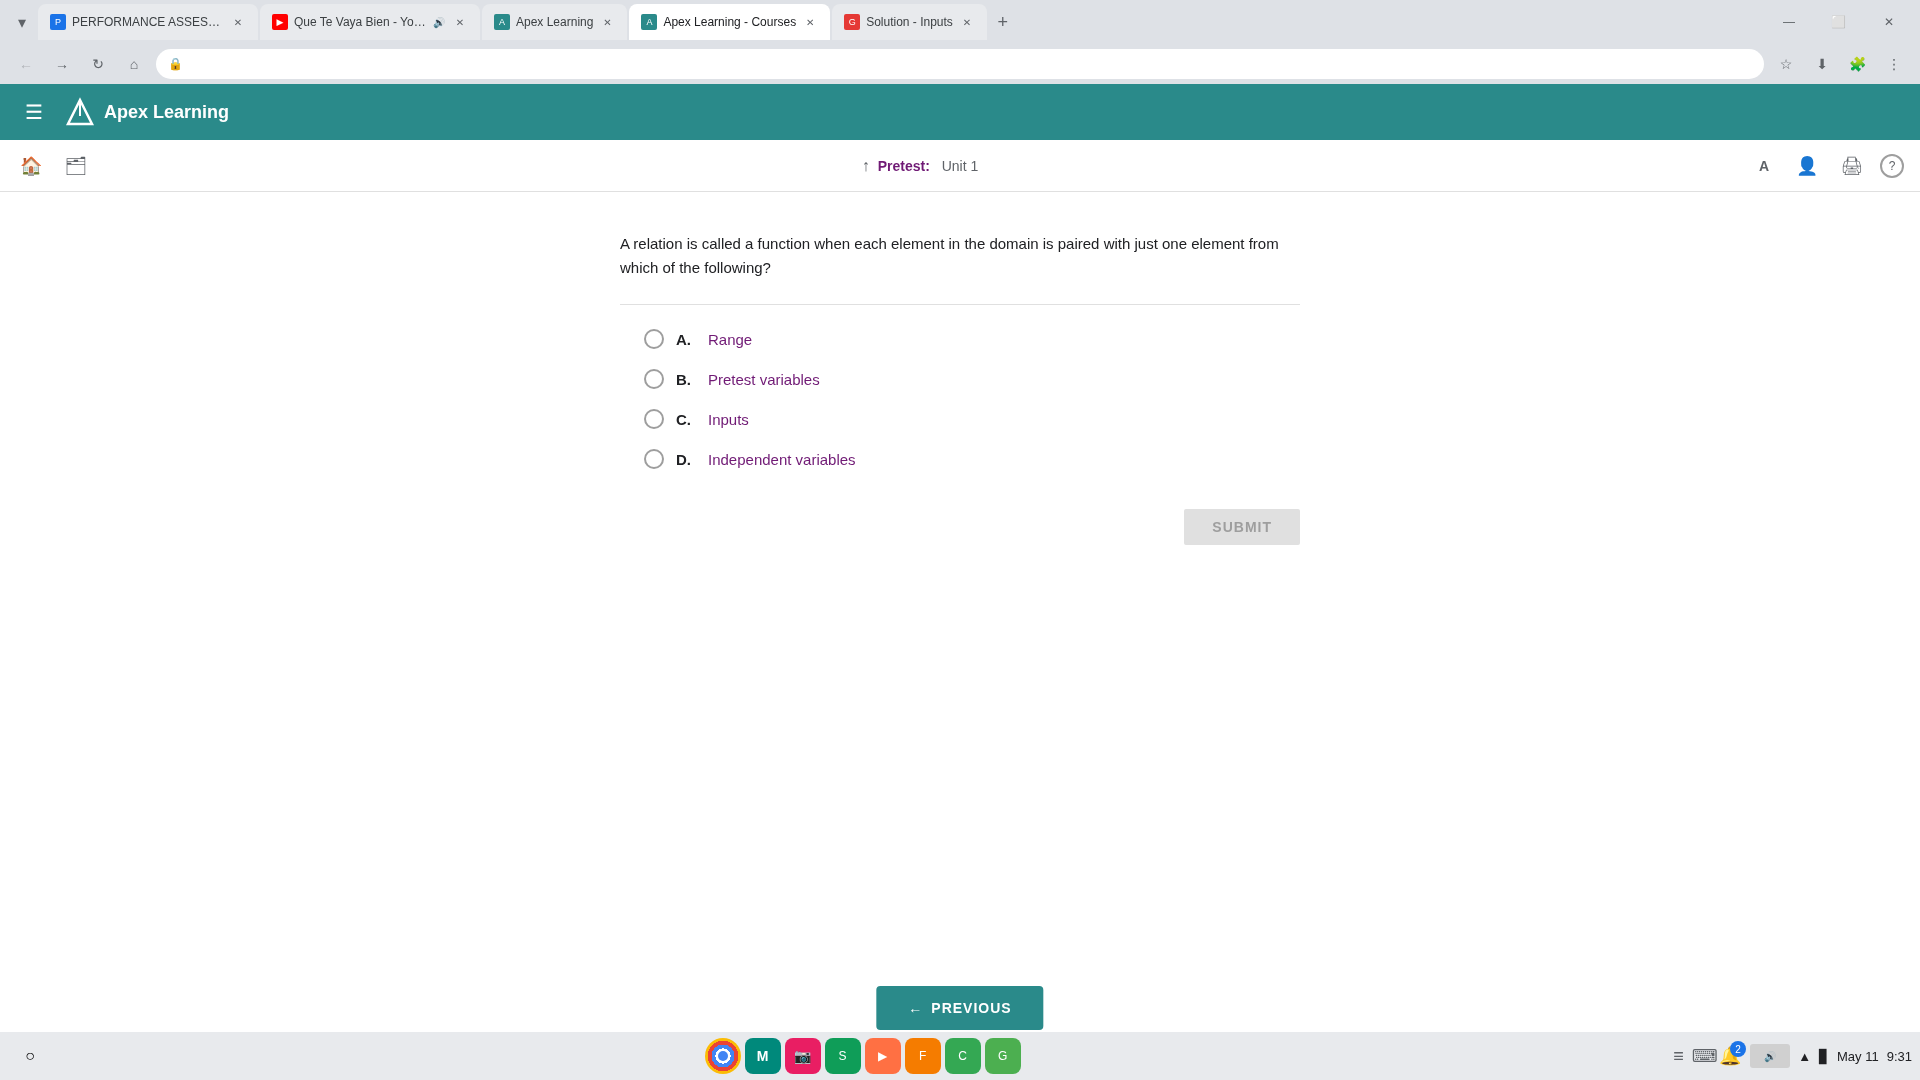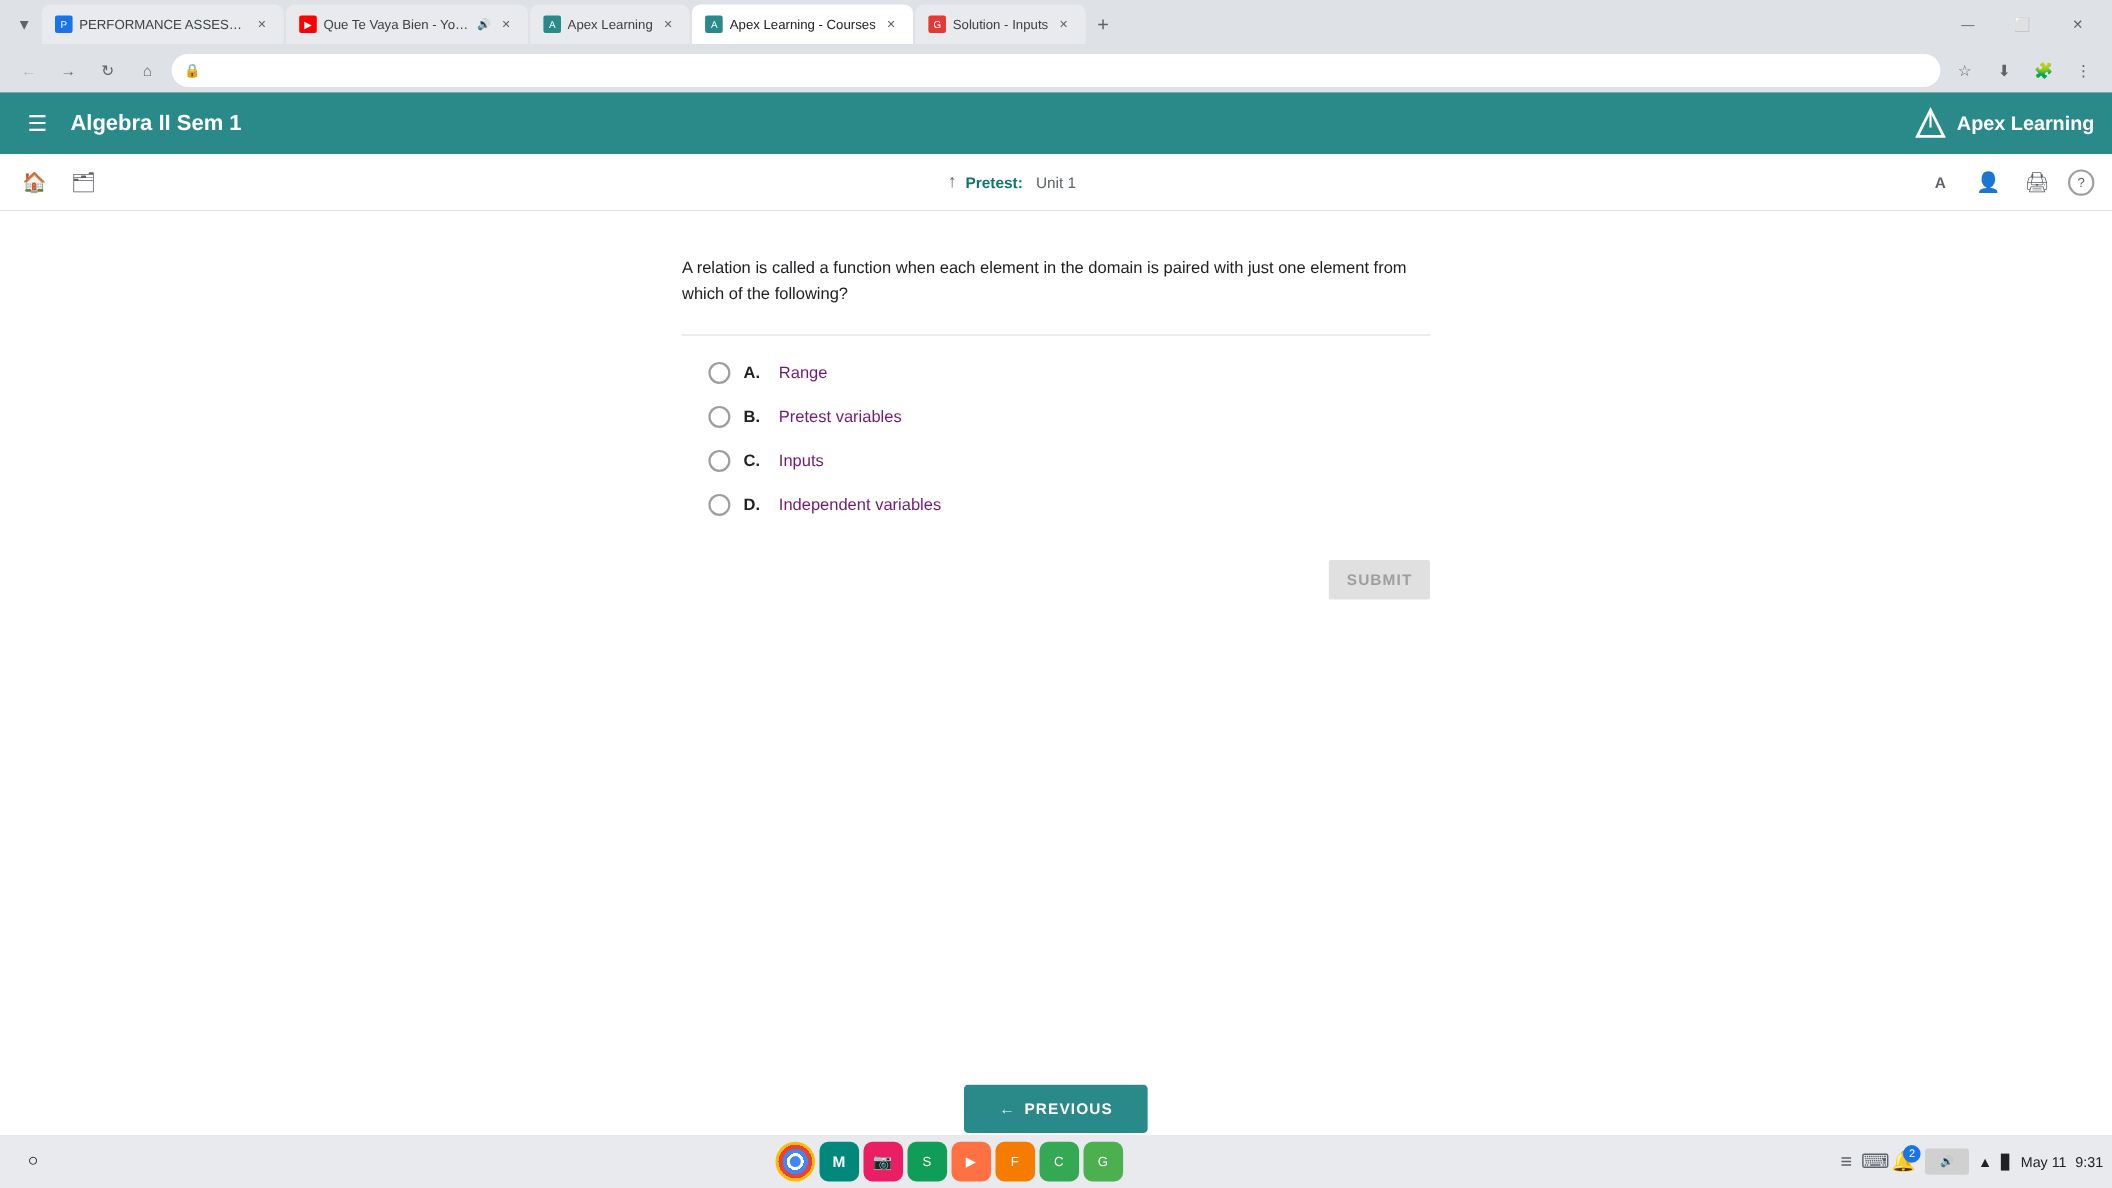--- a/index.html
+++ b/index.html
@@ -167,21 +167,21 @@
     .toolbar-center {
       flex: 1;
       display: flex; align-items: center; justify-content: center;
       gap: 8px;
     }
     .pretest-label {
       font-size: 14px;
       color: #5f6368;
       display: flex; align-items: center; gap: 4px;
     }
-    .pretest-bold { font-weight: bold; color: #0f766e; }
+    .pretest-bold { font-weight: bold; color: #701a75; }
     .toolbar-right {
       display: flex; align-items: center; gap: 12px;
     }
     .question-container {
       width: 680px;
       max-width: 900px;
     }
     .question-number {
       font-size: 16px;
       font-weight: bold;
@@ -226,21 +226,21 @@
       color: #701a75;
     }
     .submit-area {
       display: flex; justify-content: flex-end;
       margin-top: 40px;
     }
     .submit-btn {
       background: #e0e0e0;
       color: #9e9e9e;
       border: none;
-      padding: 10px 16px;
+      padding: 10px 28px;
       font-size: 14px;
       font-weight: bold;
       letter-spacing: 1px;
       cursor: pointer;
       border-radius: 2px;
     }
 
     
     .prev-btn-area {
       position: fixed;
@@ -380,21 +380,20 @@
     <div class="addr-action-btn">⋮</div>
   </div>
 </div>
 
 <div class="page">
 
   <div class="app-header">
     <div class="hamburger-btn">
       <span style="font-size:20px; color:white;">☰</span>
     </div>
-    <span class="app-title">Algebra II Sem 1</span>
     <div class="apex-logo">
       <svg class="apex-logo-icon" viewBox="0 0 32 32">
         <rect width="32" height="32" fill="none"></rect>
         <polygon points="16,4 28,28 4,28" fill="none" stroke="white" stroke-width="2.5"></polygon>
         <line x1="16" y1="4" x2="16" y2="20" stroke="white" stroke-width="2"></line>
       </svg>
       <span>Apex Learning</span>
     </div>
   </div>
 

